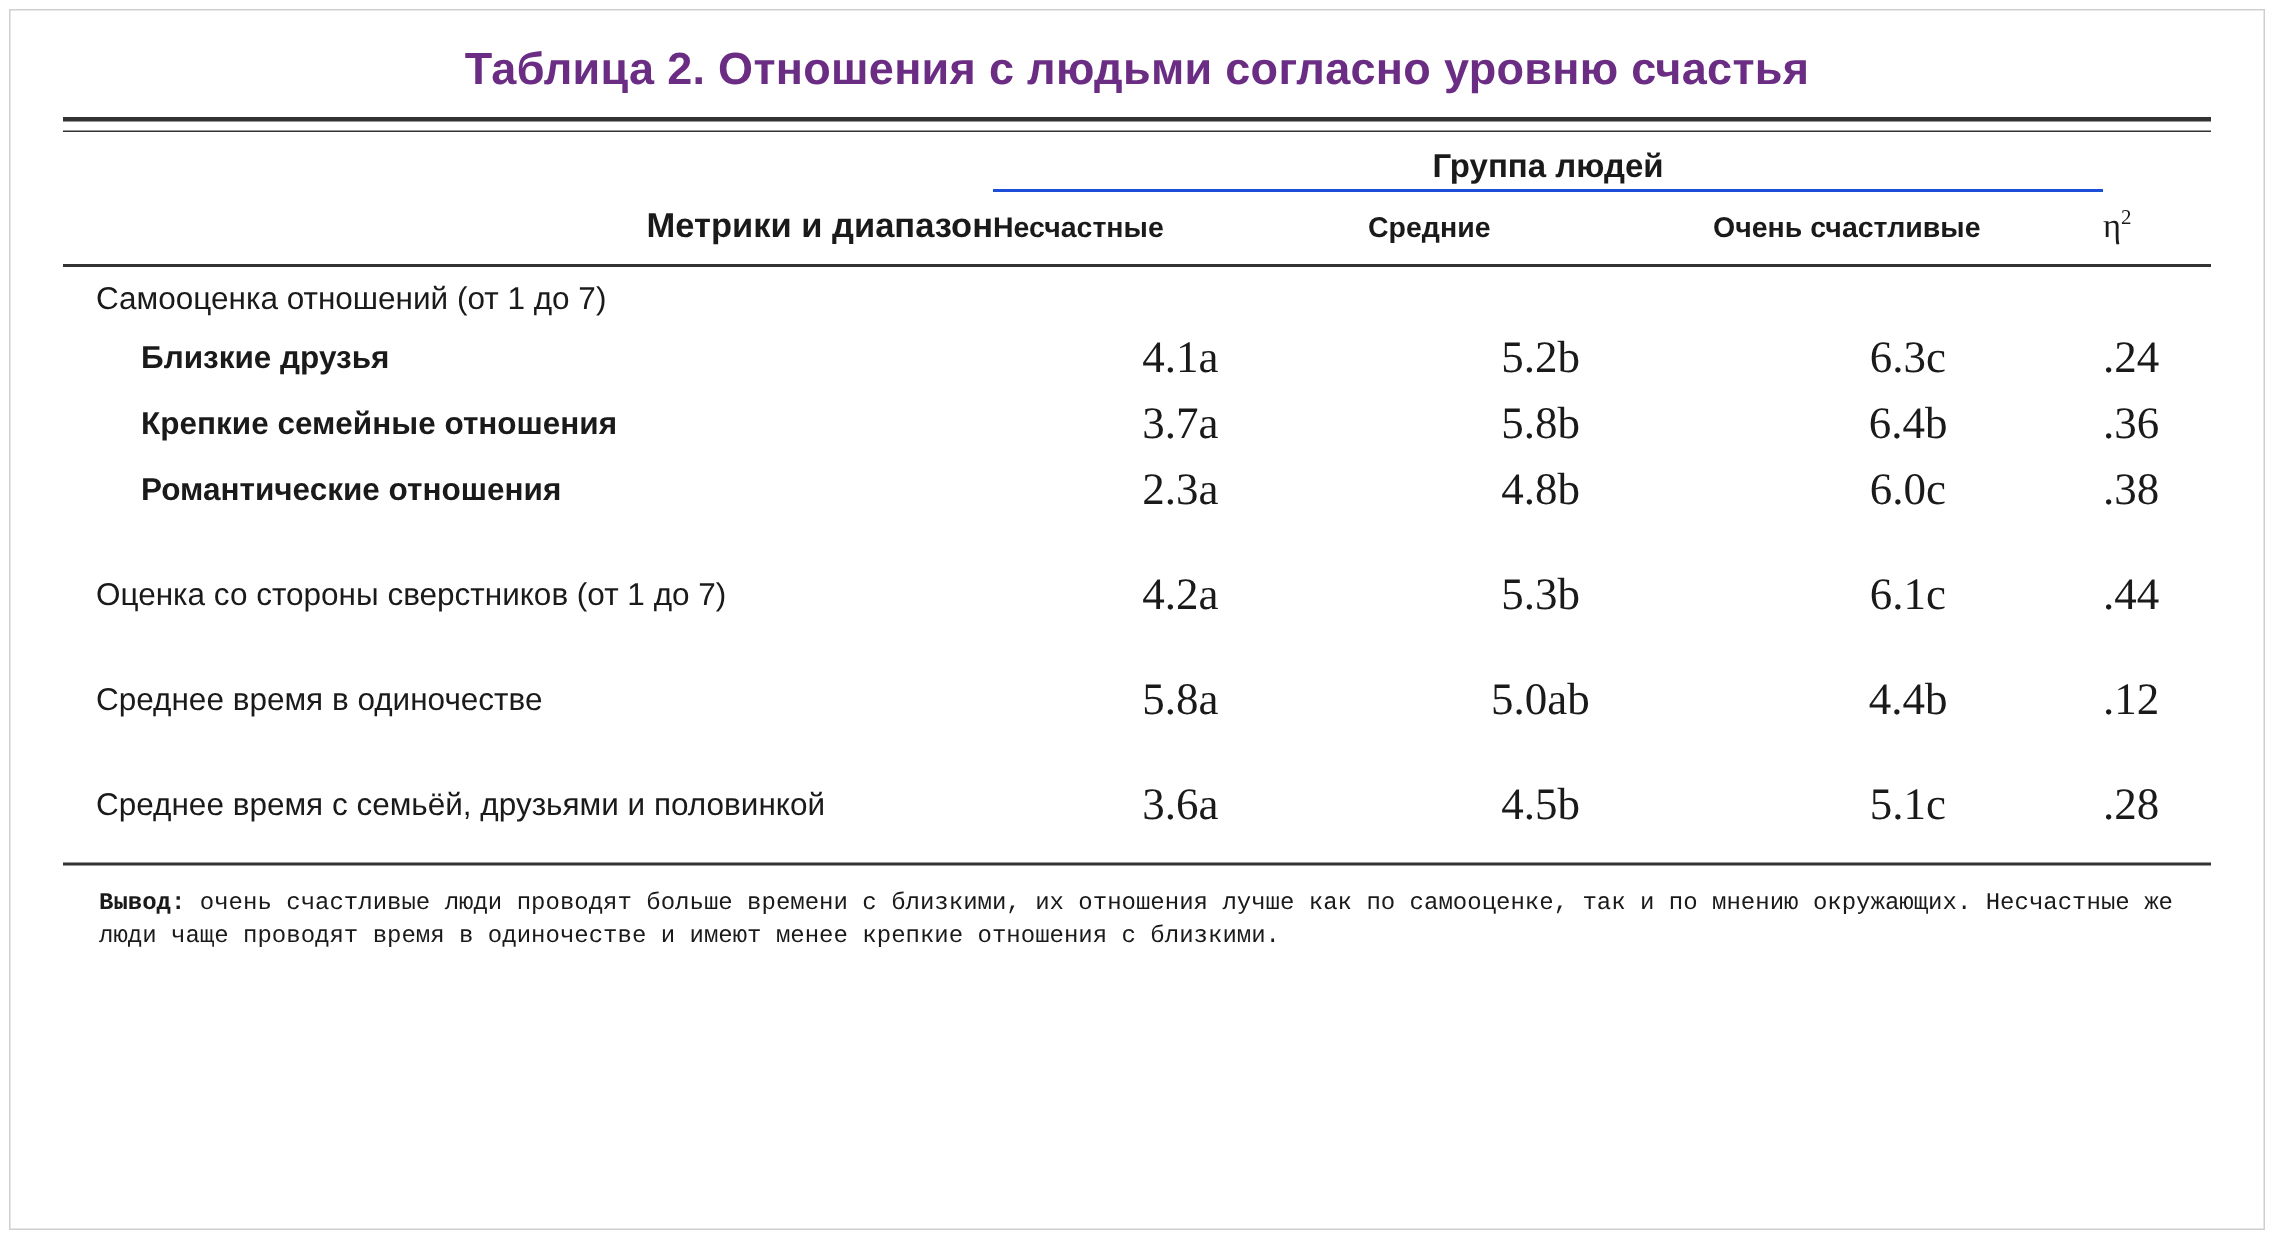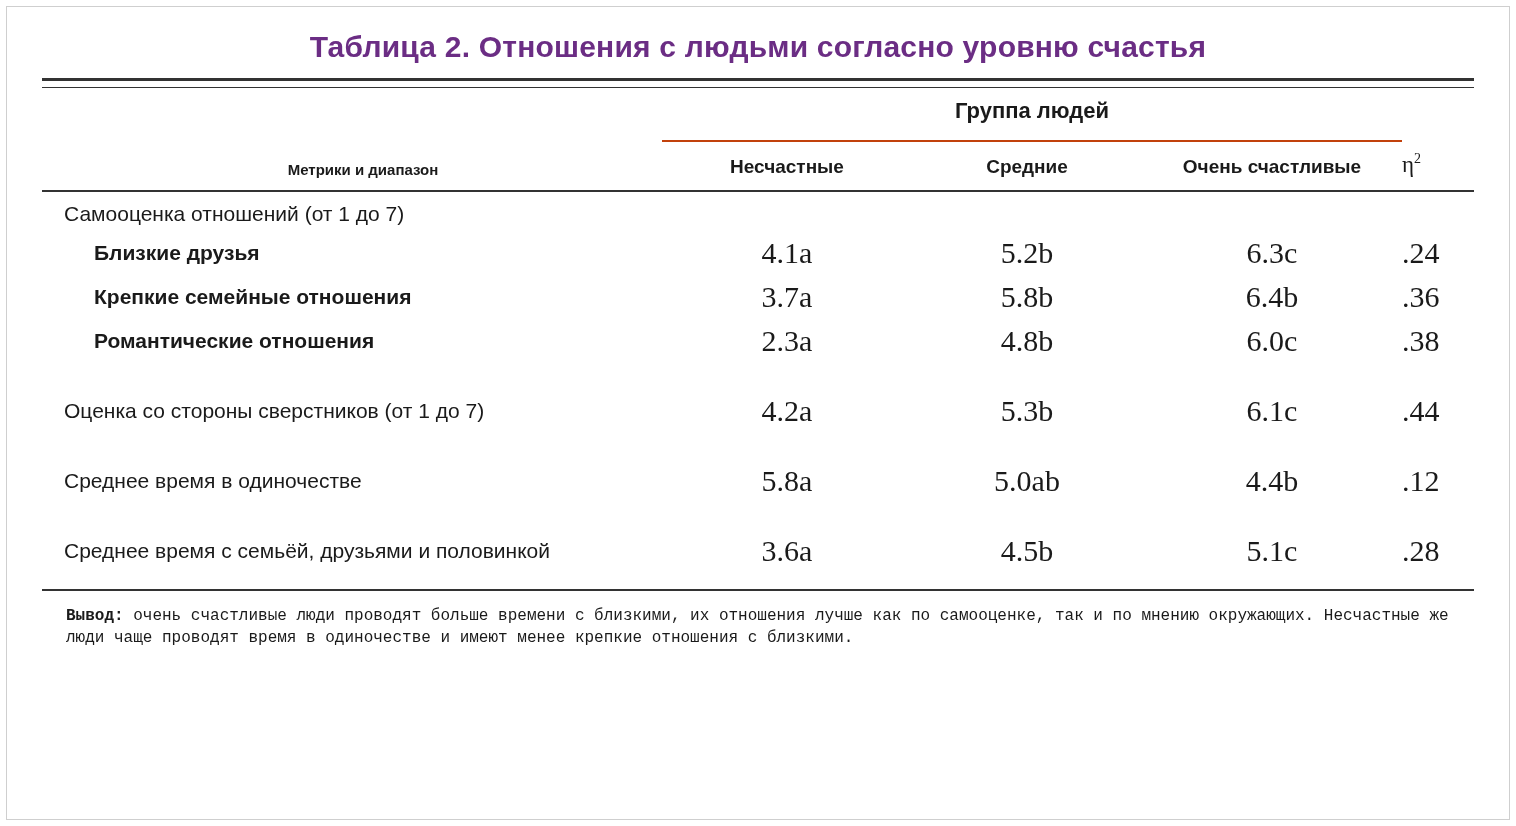--- a/index.html
+++ b/index.html
@@ -60,34 +60,34 @@
     padding: 0;
   }
 
   .group-head td {
     text-align: center;
     font-size: 22px;
     font-weight: bold;
     padding: 10px 0 4px 0;
   }
   .group-head td.spanhead {
-    border-bottom: 2px solid #c2410c;
-    padding-bottom: 16px;
+    border-bottom: 2px solid #1d4ed8;
+    padding-bottom: 2px;
   }
 
   .col-head td {
     font-size: 19px;
     font-weight: bold;
     padding: 10px 0 12px 0;
-    text-align: center;
+    text-align: left;
     vertical-align: bottom;
   }
   .col-head td.metric-head {
-    text-align: center;
-    font-size: 15px;
+    text-align: right;
+    font-size: 23px;
     padding-left: 22px;
   }
   .col-head td.eta-head {
     font-family: "Liberation Serif", serif;
     font-size: 23px;
     font-weight: normal;
     text-align: left;
     padding-right: 6px;
   }
   .eta-sup {

